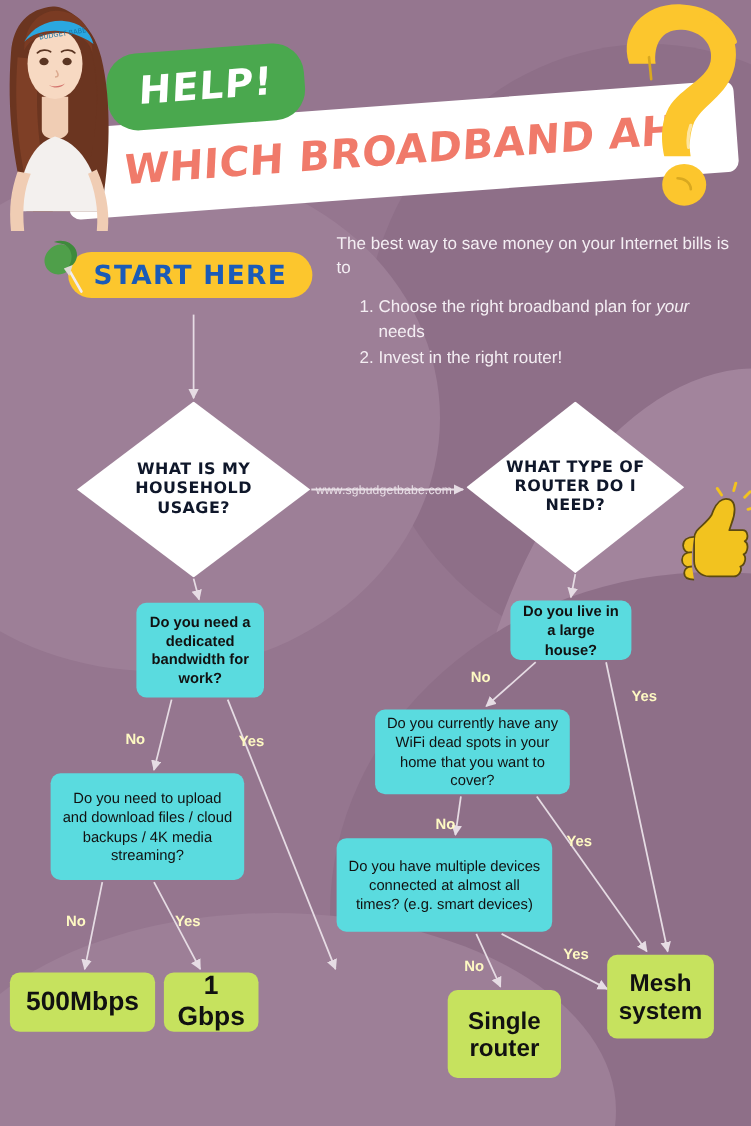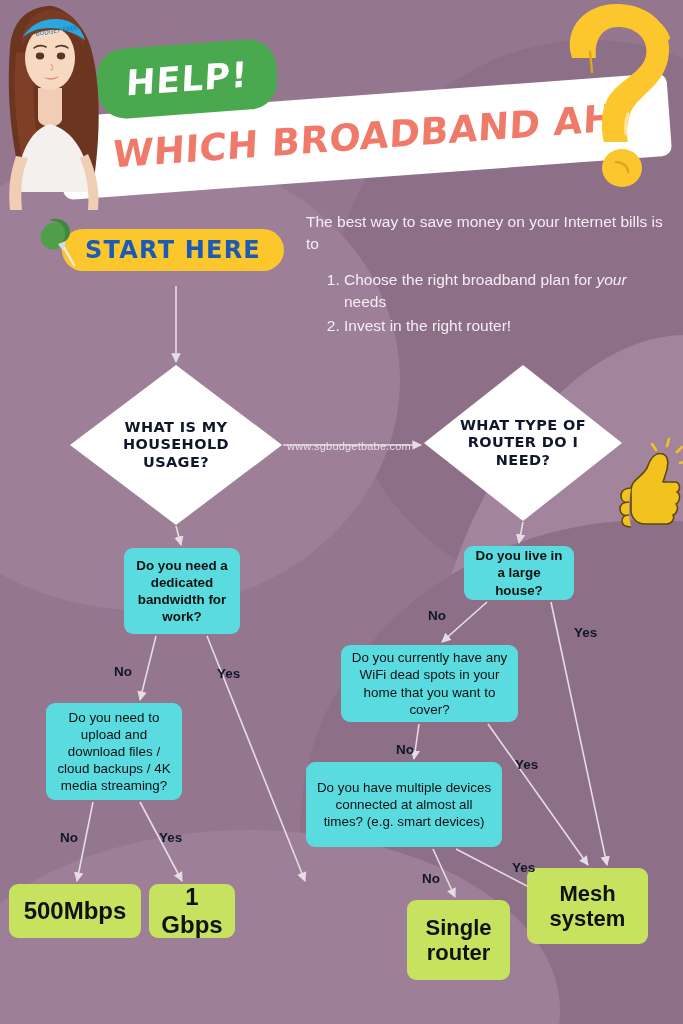--- a/index.html
+++ b/index.html
@@ -84,41 +84,41 @@
   #dia-router{left:424px;top:365px;width:198px;height:156px;}
 
   
   .qbox{
     position:absolute;z-index:3;background:#5adbdf;border-radius:9px;
     display:flex;align-items:center;justify-content:center;text-align:center;
     color:#111111;font-weight:bold;font-size:13.4px;line-height:1.28;
     padding:7px 9px;box-sizing:border-box;
   }
   #q-dedicated{left:124px;top:548px;width:116px;height:86px;}
-  #q-upload{left:46px;top:703px;width:136px;height:97px;font-weight:normal;}
+  #q-upload{left:46px;top:703px;width:176px;height:97px;font-weight:normal;}
   #q-largehouse{left:464px;top:546px;width:110px;height:54px;}
   #q-deadspots{left:341px;top:645px;width:177px;height:77px;font-weight:normal;}
   #q-devices{left:306px;top:762px;width:196px;height:85px;font-weight:normal;}
 
   
   .rbox{
     position:absolute;z-index:3;background:#c6e25e;border-radius:9px;
     display:flex;align-items:center;justify-content:center;text-align:center;
     color:#111111;font-weight:bold;line-height:1.15;
     padding:6px 8px;box-sizing:border-box;
   }
   #r-500{left:9px;top:884px;width:132px;height:54px;font-size:24px;}
   #r-1gbps{left:149px;top:884px;width:86px;height:54px;font-size:24px;}
   #r-2x1gbps{left:245px;top:884px;width:143px;height:54px;font-size:24px;}
   #r-single{left:407px;top:900px;width:103px;height:80px;font-size:22px;}
-  #r-mesh{left:527px;top:868px;width:121px;height:76px;font-size:22px;}
+  #r-mesh{left:552px;top:868px;width:97px;height:76px;font-size:22px;}
 
   
   .elabel{
-    position:absolute;z-index:4;color:#0f172a;font-size:13.5px;font-weight:bold;
+    position:absolute;z-index:4;color:#fef9c3;font-size:13.5px;font-weight:bold;
     font-family:"Liberation Sans", sans-serif;white-space:nowrap;
   }
 
   
   .watermark{
     position:absolute;left:287px;top:440px;z-index:4;color:#e9e0e7;font-size:11px;
     white-space:nowrap;letter-spacing:0.2px;
   }
 
   

